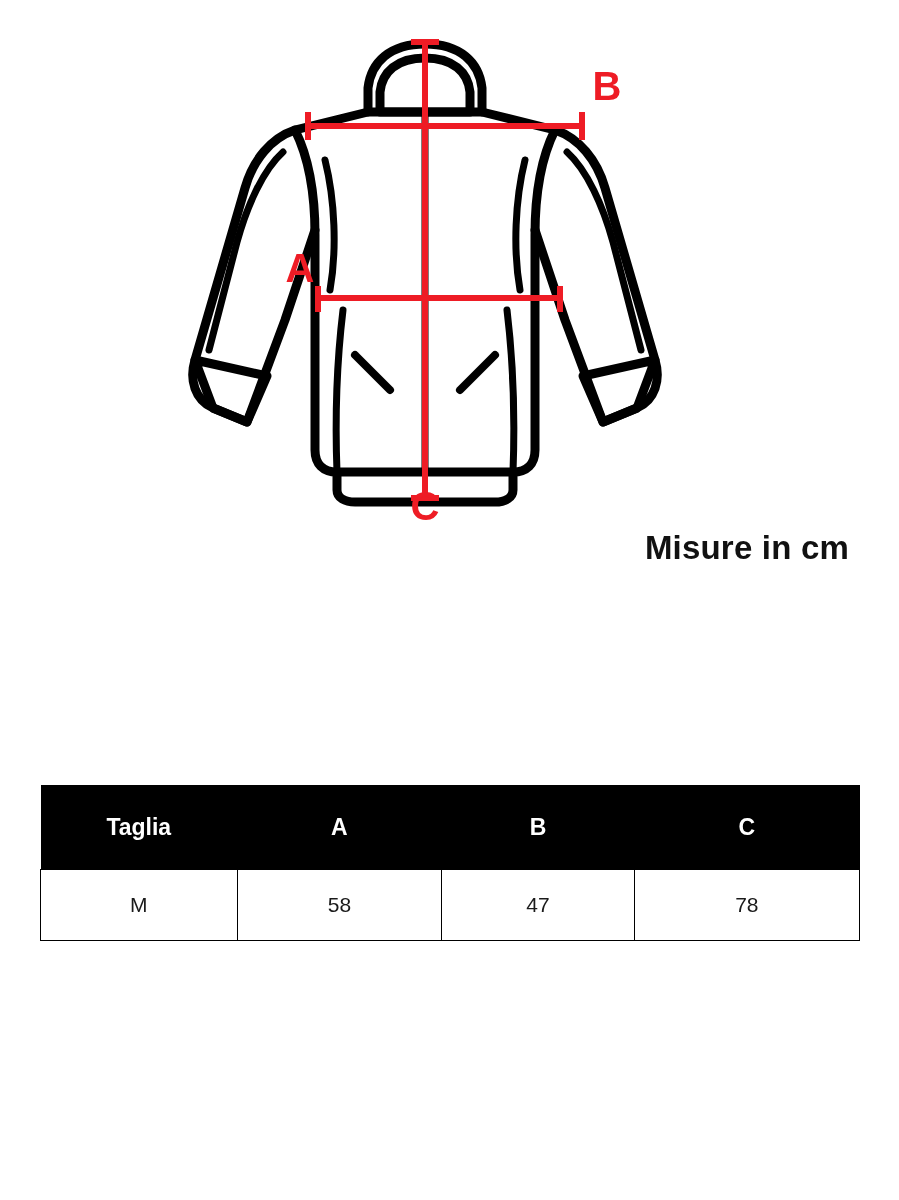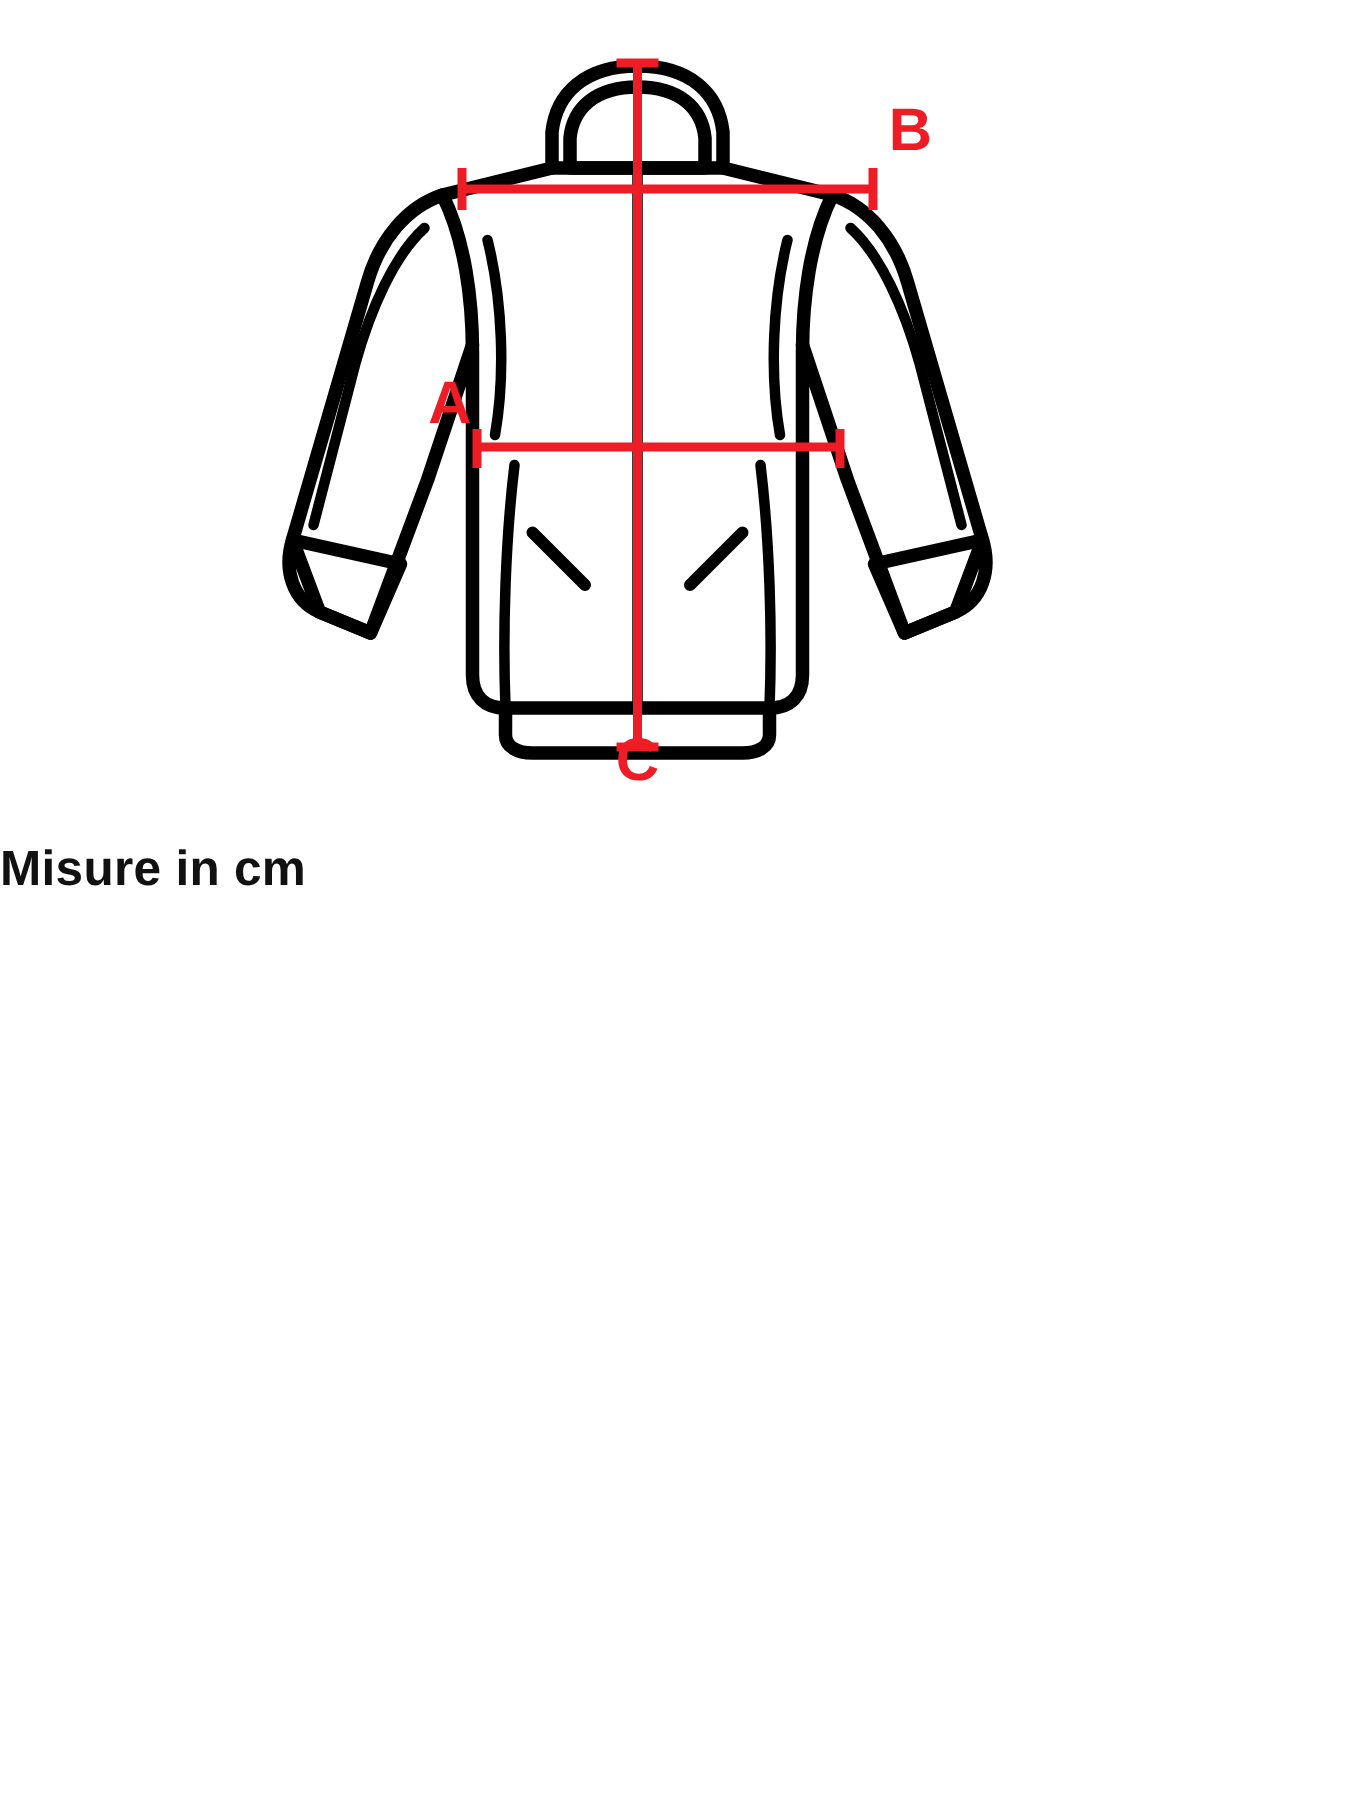--- a/index.html
+++ b/index.html
@@ -34,23 +34,23 @@
     position: absolute;
     left: 175px;
     top: 20px;
     width: 500px;
     height: 510px;
   }
 
   .caption {
     position: absolute;
     left: 0;
-    top: 560px;
+    top: 529px;
     width: 849px;
-    text-align: left;
+    text-align: right;
     font-size: 33px;
     font-weight: bold;
     letter-spacing: 0.2px;
     color: #111111;
   }
 
   
   .size-table {
     position: absolute;
     left: 40px;
@@ -146,14 +146,38 @@
       <text x="125" y="262" fill="#ee1c25" font-family="Liberation Sans, sans-serif" font-size="40" font-weight="bold" text-anchor="middle">A</text>
 
       <text x="432" y="80" fill="#ee1c25" font-family="Liberation Sans, sans-serif" font-size="40" font-weight="bold" text-anchor="middle">B</text>
 
       <text x="250" y="500" fill="#ee1c25" font-family="Liberation Sans, sans-serif" font-size="40" font-weight="bold" text-anchor="middle">C</text>
     </svg>
 
     <div class="caption">Misure in cm</div>
   </div>
 
+  <table class="size-table">
+    <colgroup>
+      <col class="c-size">
+        <col class="c-a">
+        <col class="c-b">
+        <col class="c-c">
+    </colgroup>
+    <thead>
+      <tr>
+        <th>Taglia</th>
+        <th>A</th>
+        <th>B</th>
+        <th>C</th>
+      </tr>
+    </thead>
+    <tbody>
+      <tr>
+        <td>M</td>
+        <td>58</td>
+        <td>47</td>
+        <td>78</td>
+      </tr>
+    </tbody>
+  </table>
 
 </div>
 
 </body></html>

